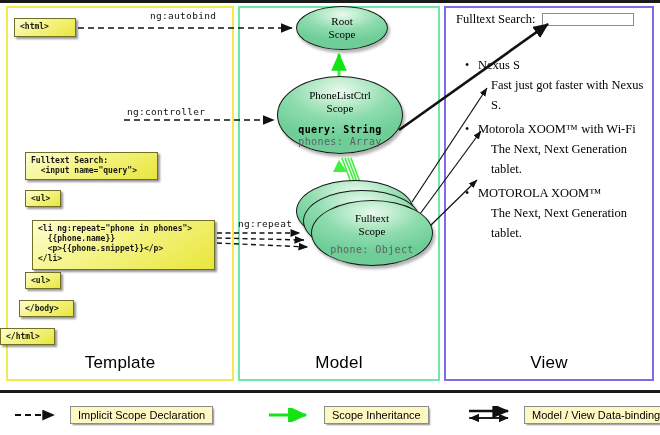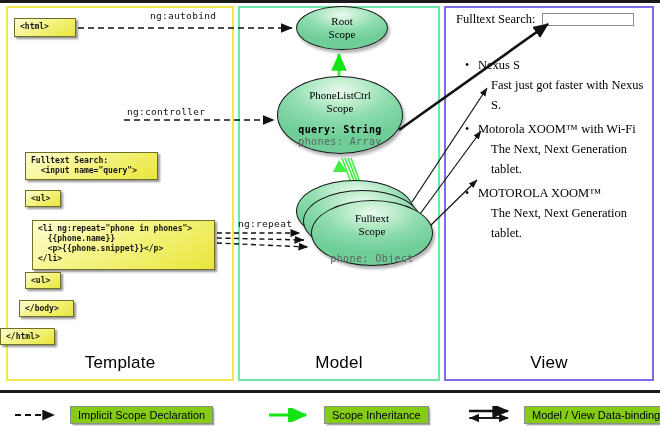--- a/index.html
+++ b/index.html
@@ -164,21 +164,21 @@
   }
   .legend-item {
     position: absolute;
     display: flex;
     align-items: center;
     gap: 8px;
     top: 8px;
   }
   .legend-box {
     border: 1.5px solid #8d8d8d;
-    background: #84cc16;
+    background: #fef9c3;
     box-shadow: 1.5px 1.5px 1.5px rgba(0,0,0,.35);
     font-size: 11px;
     color: #000;
     padding: 2px 7px;
     white-space: nowrap;
   }
   svg { display: block; }
   .svg-layer {
     position: absolute;
     left: 0; top: 0;
@@ -236,21 +236,21 @@
       <div class="ell-prop muted">phones: Array</div>
     </div>
   </div>
 
   <div class="ellipse" style="left:296px; top:180px; width:118px; height:62px; z-index:1;"></div>
   <div class="ellipse" style="left:303px; top:190px; width:118px; height:62px; z-index:2;"></div>
   <div class="ellipse" style="left:311px; top:200px; width:122px; height:66px; z-index:3;">
     <div style="padding-top:11px;">
       <div class="ell-title">Fulltext</div>
       <div class="ell-title">Scope</div>
-      <div class="ell-prop muted" style="margin-top:15px;">phone: Object</div>
+      <div class="ell-prop muted" style="margin-top:6px;">phone: Object</div>
     </div>
   </div>
 
   <div class="col col-view">
     <div class="col-label">View</div>
   </div>
 
   <div class="view-inner">
     <div class="view-searchrow">
       <span>Fulltext Search:</span>

